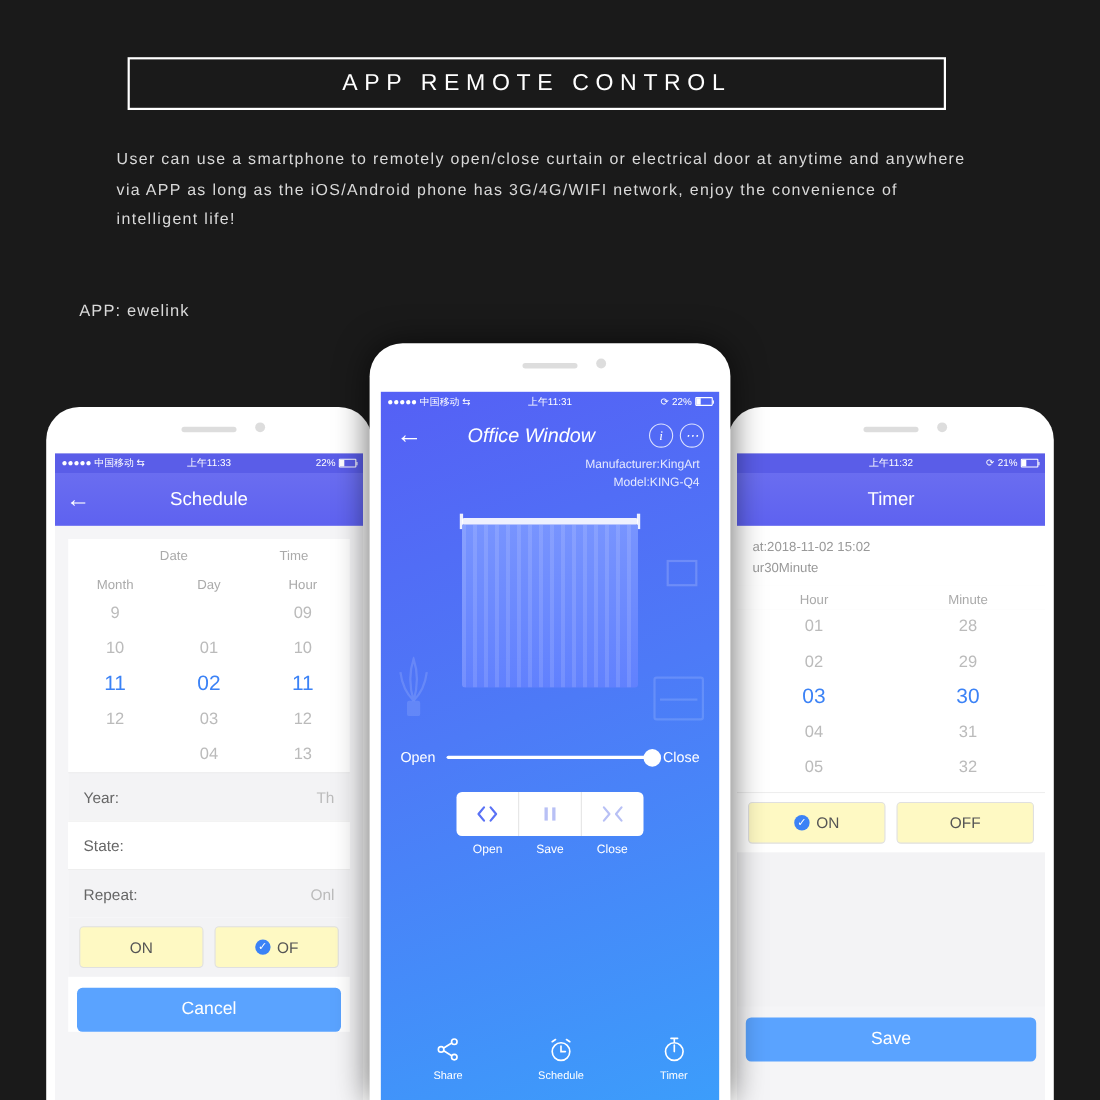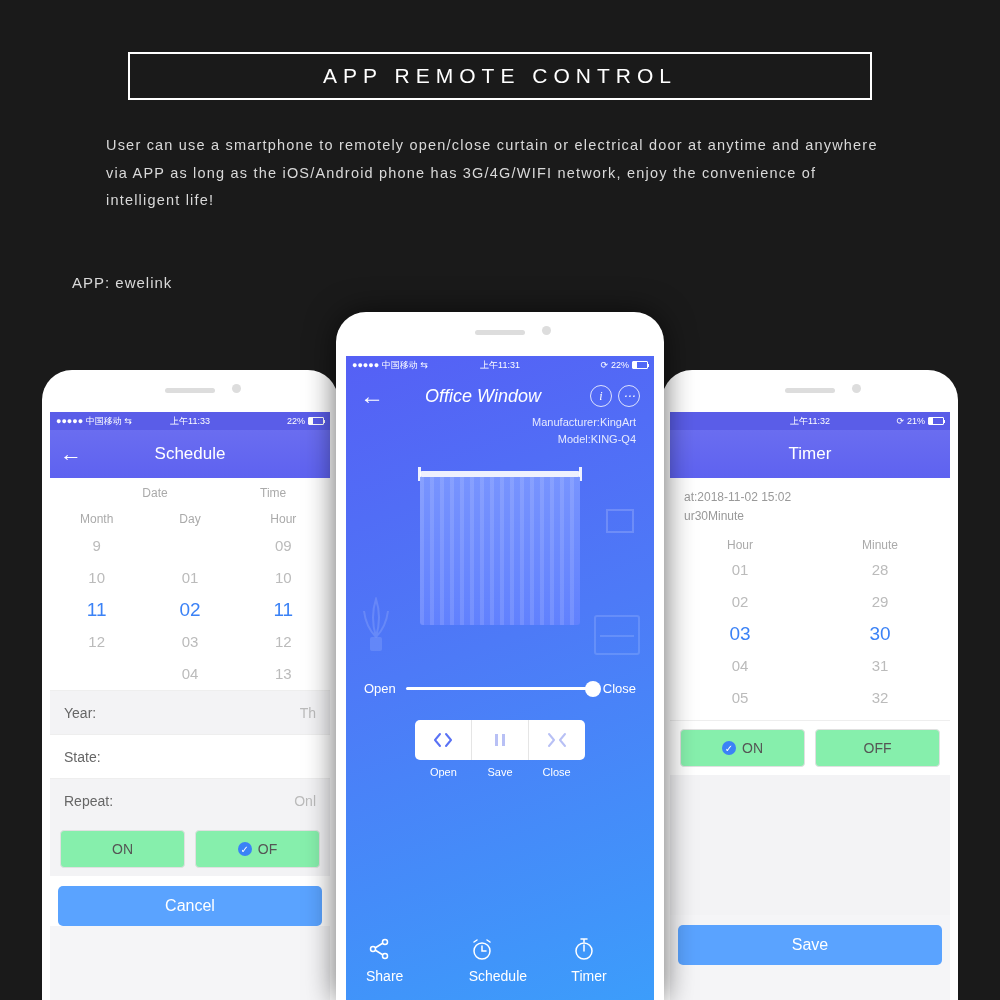--- a/index.html
+++ b/index.html
@@ -4,21 +4,21 @@
 <style>
   * { box-sizing: border-box; margin: 0; padding: 0; }
   body {
     width: 1000px; height: 1000px;
     background: #1a1a1a;
     font-family: -apple-system, "Helvetica Neue", Arial, sans-serif;
     overflow: hidden;
     position: relative;
   }
   .header-box {
-    position: absolute; top: 52px; left: 128px; width: 744px; height: 48px;
+    position: absolute; top: 52px; left: 116px; width: 744px; height: 48px;
     border: 2px solid #fff;
     display: flex; align-items: center; justify-content: center;
   }
   .header-box span {
     color: #fff; font-size: 21px; letter-spacing: 6px; font-weight: 400;
   }
   .description {
     position: absolute; top: 132px; left: 106px; width: 788px;
     color: #d9d9d9; font-size: 14.5px; line-height: 1.9; letter-spacing: 1.2px;
   }
@@ -66,31 +66,31 @@
 
   
   .app-bar {
     background: linear-gradient(180deg, #6a6df0 0%, #5e62f0 100%);
     color:#fff; height:48px; display:flex; align-items:center; justify-content:center;
     position:relative; font-size:17px;
   }
   .app-bar .back { position:absolute; left:10px; font-size:22px; }
 
   
-  .panel { background:#fff; margin:0; }
+  .panel { background:#fff; margin:12px; }
   .col-head { display:flex; color:#aaa; font-size:12px; padding:8px 0 4px; }
   .col-head div { flex:1; text-align:center; }
   .picker-row { display:flex; }
   .picker-col { flex:1; text-align:center; }
   .picker-col div { height:32px; line-height:32px; color:#bbb; font-size:15px; }
   .picker-col div.sel { color:#3b82f6; font-size:19px; font-weight:500; }
   .form-row { display:flex; align-items:center; height:44px; padding:0 14px; background:#f3f3f5; border-top:1px solid #eee; color:#666; font-size:14px; justify-content:space-between; }
   .form-row span.val { color:#bbb; }
   .seg { display:flex; gap:10px; padding:8px 10px; background:#f3f3f5; }
-  .seg button { flex:1; height:38px; background:#86efac; border:1px solid #e0e0e0; border-radius:4px; font-size:14px; color:#555; display:flex; align-items:center; justify-content:center; gap:6px; }
+  .seg button { flex:1; height:38px; background:#fef9c3; border:1px solid #e0e0e0; border-radius:4px; font-size:14px; color:#555; display:flex; align-items:center; justify-content:center; gap:6px; }
   .seg button.active::before { content:"✓"; width:14px; height:14px; background:#3b82f6; color:#fff; border-radius:50%; font-size:10px; display:flex; align-items:center; justify-content:center; }
   .footer-btns { display:flex; gap:22px; padding:10px 8px 0; }
   .footer-btns button { flex:1; height:40px; border:none; border-radius:5px; background:#5aa3ff; color:#fff; font-size:16px; font-weight:500; }
 
   
   .center-grad { background: linear-gradient(160deg, #5560f5 0%, #4d7af7 45%, #3c9dfb 100%); height:100%; }
   .c-head { color:#fff; padding:8px 14px 4px; display:flex; align-items:center; }
   .c-head .back { font-size:24px; margin-right:8px; }
   .c-head .ttl { flex:1; text-align:center; font-size:18px; padding-right:10px;font-style:italic; }
   .c-head .act { width:22px; height:22px; border:1.5px solid rgba(255,255,255,.8); border-radius:50%; display:flex; align-items:center; justify-content:center; font-size:12px; margin-left:6px; font-style:italic; font-family:serif; }
@@ -108,21 +108,21 @@
   .dresser::before{content:"";position:absolute;top:50%;left:4px;right:4px;height:2px;background:rgba(255,255,255,.35);}
   .slider-row { display:flex; align-items:center; color:#fff; font-size:13px; padding:12px 18px 8px; gap:10px; }
   .slider { flex:1; height:3px; background:#fff; border-radius:2px; position:relative; }
   .slider .thumb { position:absolute; right:0; top:50%; transform:translate(50%,-50%); width:16px; height:16px; background:#fff; border-radius:50%; }
   .btn3 { display:flex; width:170px; margin:16px auto 6px; background:#fff; border-radius:5px; overflow:hidden; }
   .btn3 div { flex:1; height:40px; display:flex; align-items:center; justify-content:center; color:#5a72f5; border-right:1px solid #e5e5e5; }
   .btn3 div:last-child{border:none;}
   .btn3-labels { display:flex; width:170px; margin:2px auto 0; color:#fff; font-size:11px; }
   .btn3-labels span { flex:1; text-align:center; }
   .bottom-icons { position:absolute; bottom:0; left:0; right:0; display:flex; color:#fff; padding:12px 0 16px; }
-  .bottom-icons > div { flex:1; display:flex; flex-direction:column; align-items:flex-start; gap:6px; font-size:14px;padding-left:20px; }
+  .bottom-icons > div { flex:1; display:flex; flex-direction:column; align-items:center; gap:6px; font-size:10px;padding-left:20px; }
   .ic { width:26px; height:26px; display:flex; align-items:center; justify-content:center; }
   svg { display:block; }
 
   
   .timer-info { padding:10px 14px 6px; color:#999; font-size:12px; line-height:1.6; background:#fff; }
   .timer-pick-head { display:flex; padding:6px 0 2px; color:#aaa; font-size:12px; background:#fff; }
   .timer-pick-head div{flex:1; text-align:center;}
   .timer-pick { display:flex; background:#fff; padding-bottom:6px; }
   .timer-pick .col { flex:1; text-align:center; }
   .timer-pick .col div { height:32px; line-height:32px; color:#bbb; font-size:15px; }

